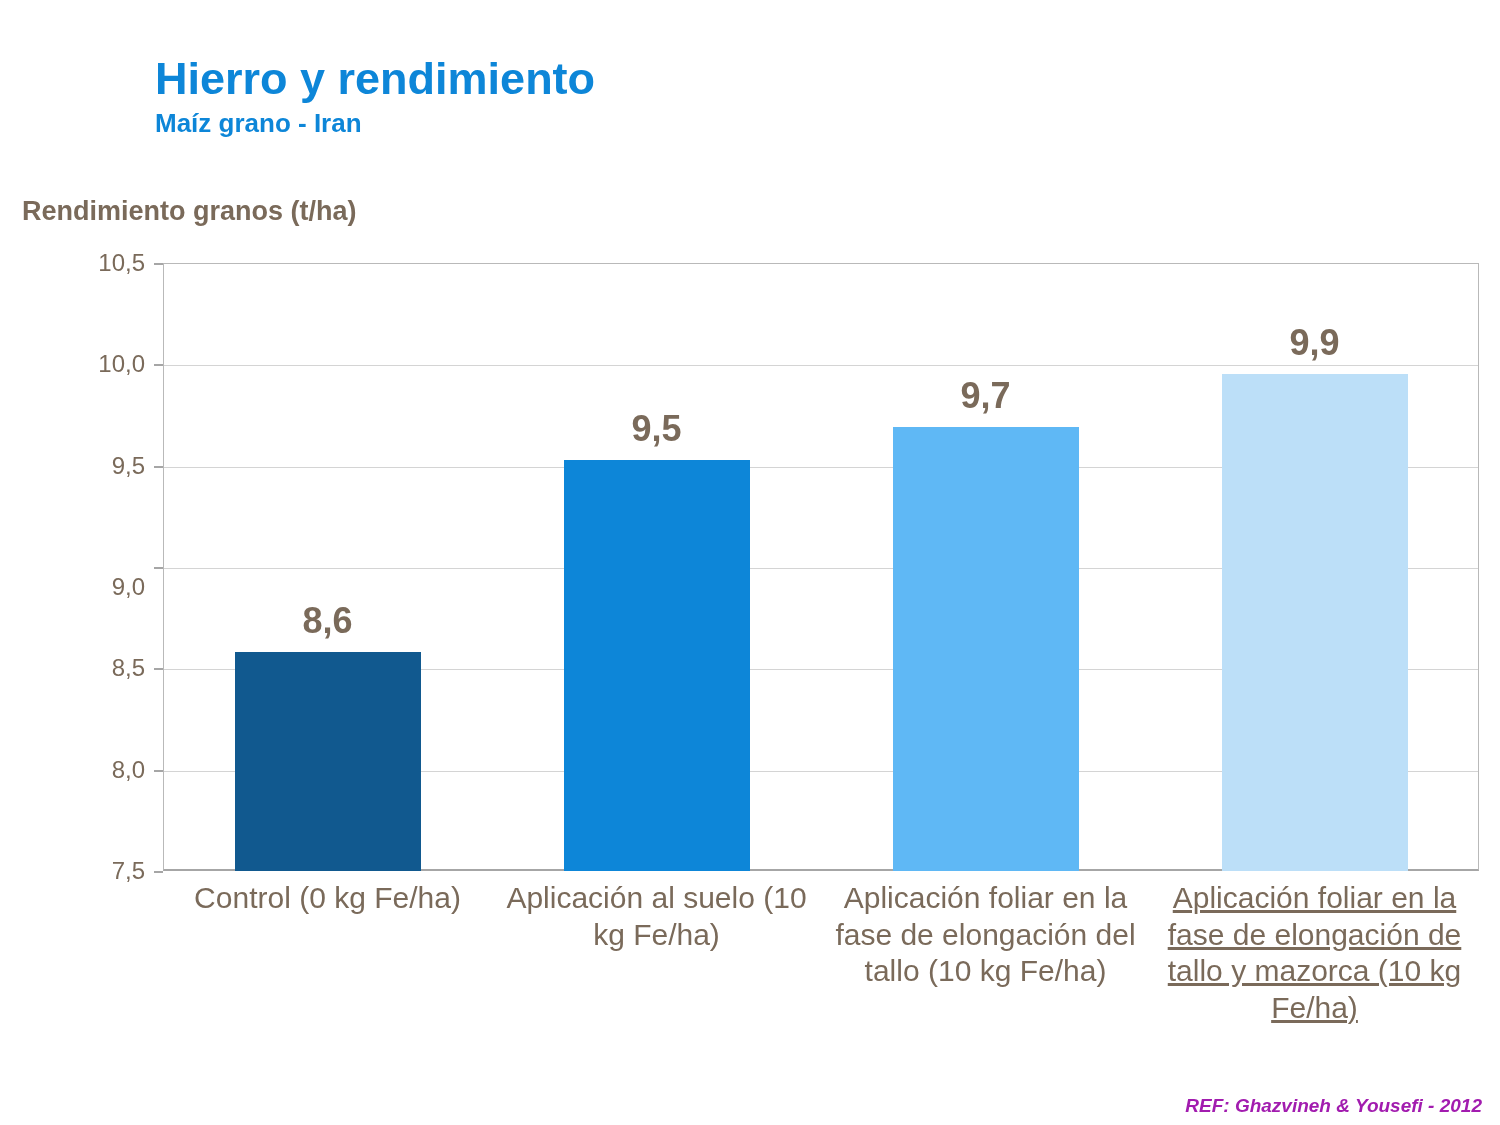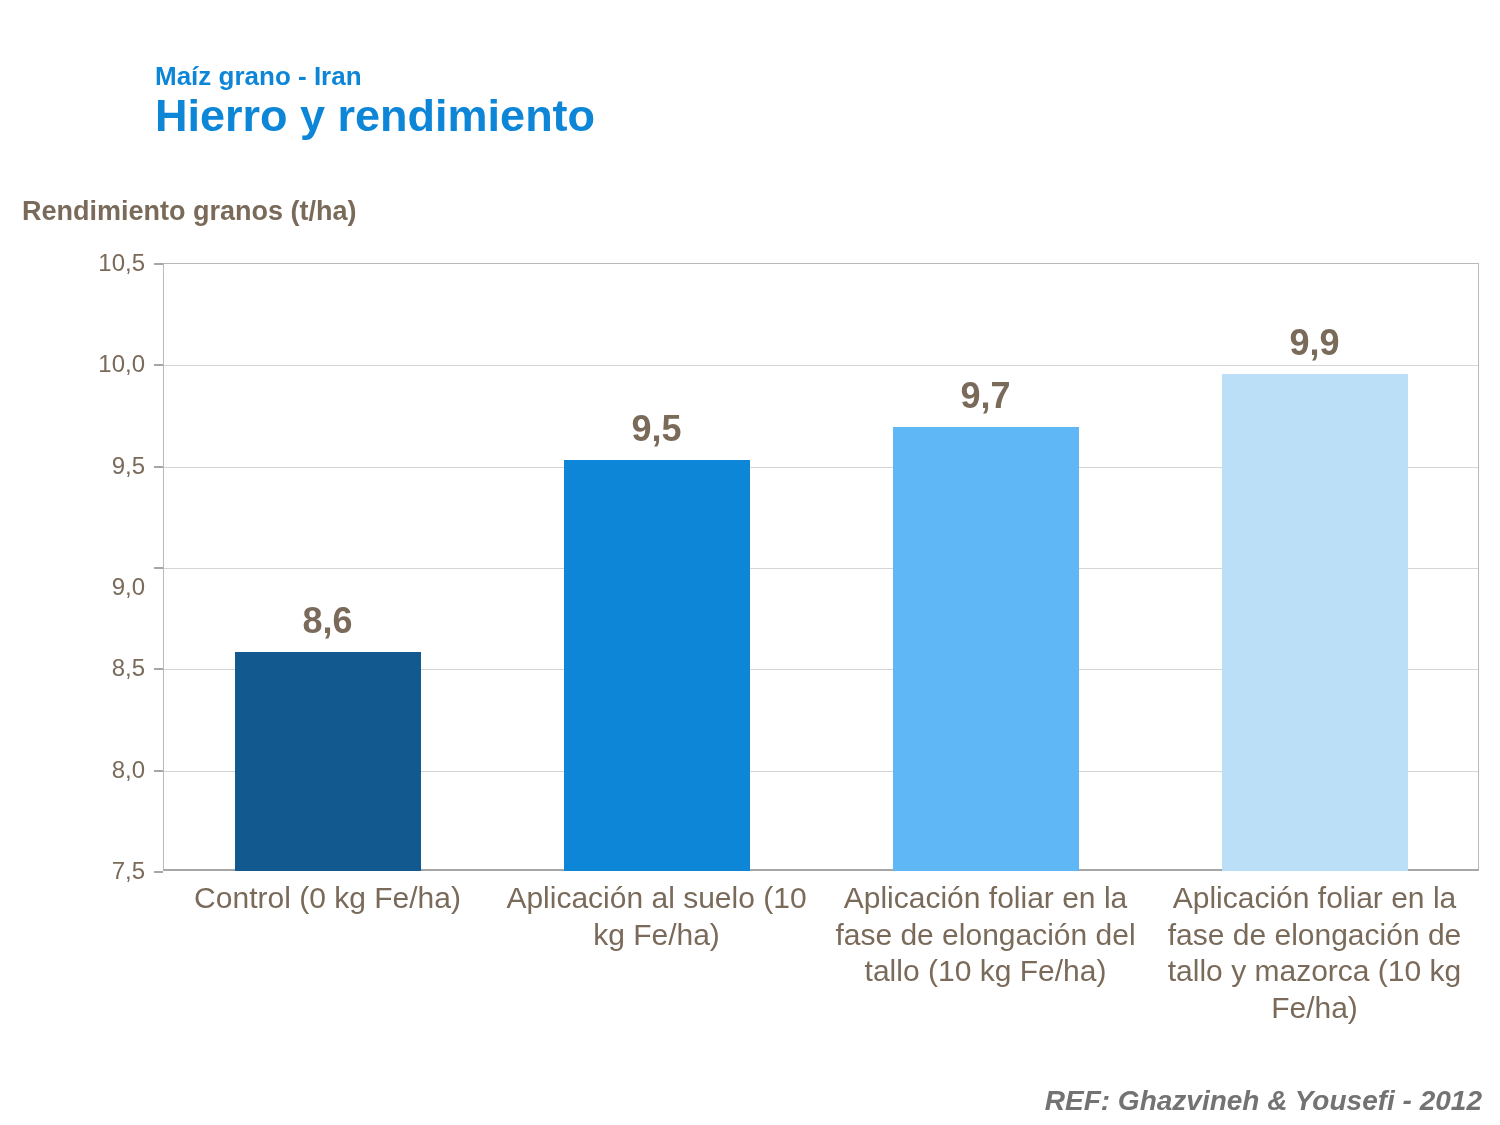--- a/index.html
+++ b/index.html
@@ -137,33 +137,33 @@
     color: #7a6a5a;
     line-height: 1.22;
     padding: 0 4px;
   }
 
   
   #ref-note {
     position: absolute;
     right: 18px;
     bottom: 8px;
-    font-size: 28px;
+    font-size: 19px;
     font-weight: bold;
     font-style: italic;
-    color: #737373;
+    color: #a21caf;
     white-space: nowrap;
   }
 </style>
 </head>
 <body>
 
 <div id="title-block">
+  <div id="chart-title">Hierro y rendimiento</div>
   <div id="chart-subtitle">Maíz grano - Iran</div>
-  <div id="chart-title">Hierro y rendimiento</div>
 </div>
 
 <div id="y-axis-title">Rendimiento granos (t/ha)</div>
 
 <div id="plot-wrap">
   <div id="plot-area">
       <div class="gridline" style="top: 506.667px;"></div>
       <div class="gridline" style="top: 405.333px;"></div>
       <div class="gridline" style="top: 304px;"></div>
       <div class="gridline" style="top: 202.667px;"></div>
@@ -200,16 +200,16 @@
     <div class="ytick-label" style="top: 109.333px;">10,0</div>
     <div class="ytick-mark" style="top: 109.333px;"></div>
     <div class="ytick-label" style="top: 8px;">10,5</div>
     <div class="ytick-mark" style="top: 8px;"></div>
   </div>
 
 <div id="cat-labels">
     <div class="cat-label" style="left: 0px; width: 329px;">Control (0 kg Fe/ha)</div>
     <div class="cat-label" style="left: 329px; width: 329px;">Aplicación al suelo (10 kg Fe/ha)</div>
     <div class="cat-label" style="left: 658px; width: 329px;">Aplicación foliar en la fase de elongación del tallo (10 kg Fe/ha)</div>
-    <div class="cat-label" style="left: 987px; width: 329px;">Aplicación foliar en la fase de elongación de tallo y mazorca (10 kg Fe/ha)</div>
+    <div class="cat-label" style="left: 987px; width: 329px; text-decoration: underline;">Aplicación foliar en la fase de elongación de tallo y mazorca (10 kg Fe/ha)</div>
   </div>
 
 <div id="ref-note">REF: Ghazvineh &amp; Yousefi - 2012</div>
 
 </body></html>

